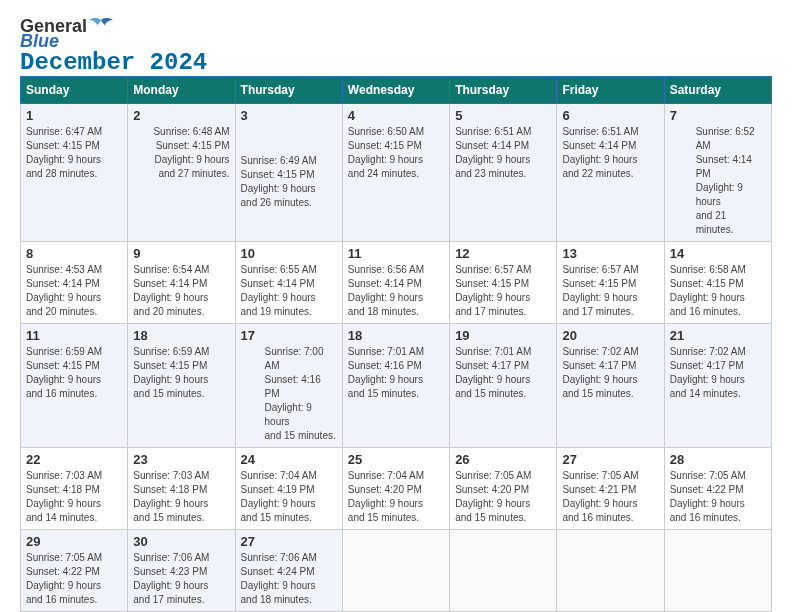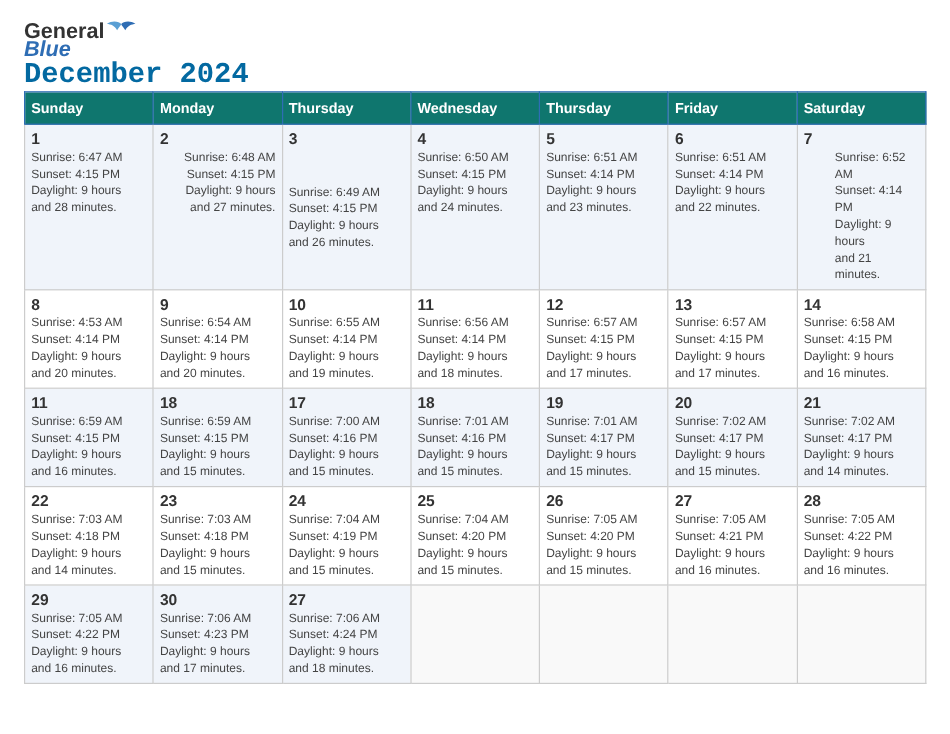--- a/index.html
+++ b/index.html
@@ -241,21 +241,21 @@
         </td>
         <td>
           <span class="day-num">18</span>
           <div class="day-info" style="white-space: pre-line;">Sunrise: 6:59 AM
 Sunset: 4:15 PM
 Daylight: 9 hours
 and 15 minutes.</div>
         </td>
         <td>
           <span class="day-num">17</span>
-          <div class="day-info" style="white-space: pre-line;">Sunrise: 7:00 AM
+          <div class="day-info" style="white-space: pre-line; margin-left: 24px;">Sunrise: 7:00 AM
 Sunset: 4:16 PM
 Daylight: 9 hours
 and 15 minutes.</div>
         </td>
         <td>
           <span class="day-num">18</span>
           <div class="day-info" style="white-space: pre-line;">Sunrise: 7:01 AM
 Sunset: 4:16 PM
 Daylight: 9 hours
 and 15 minutes.</div>

